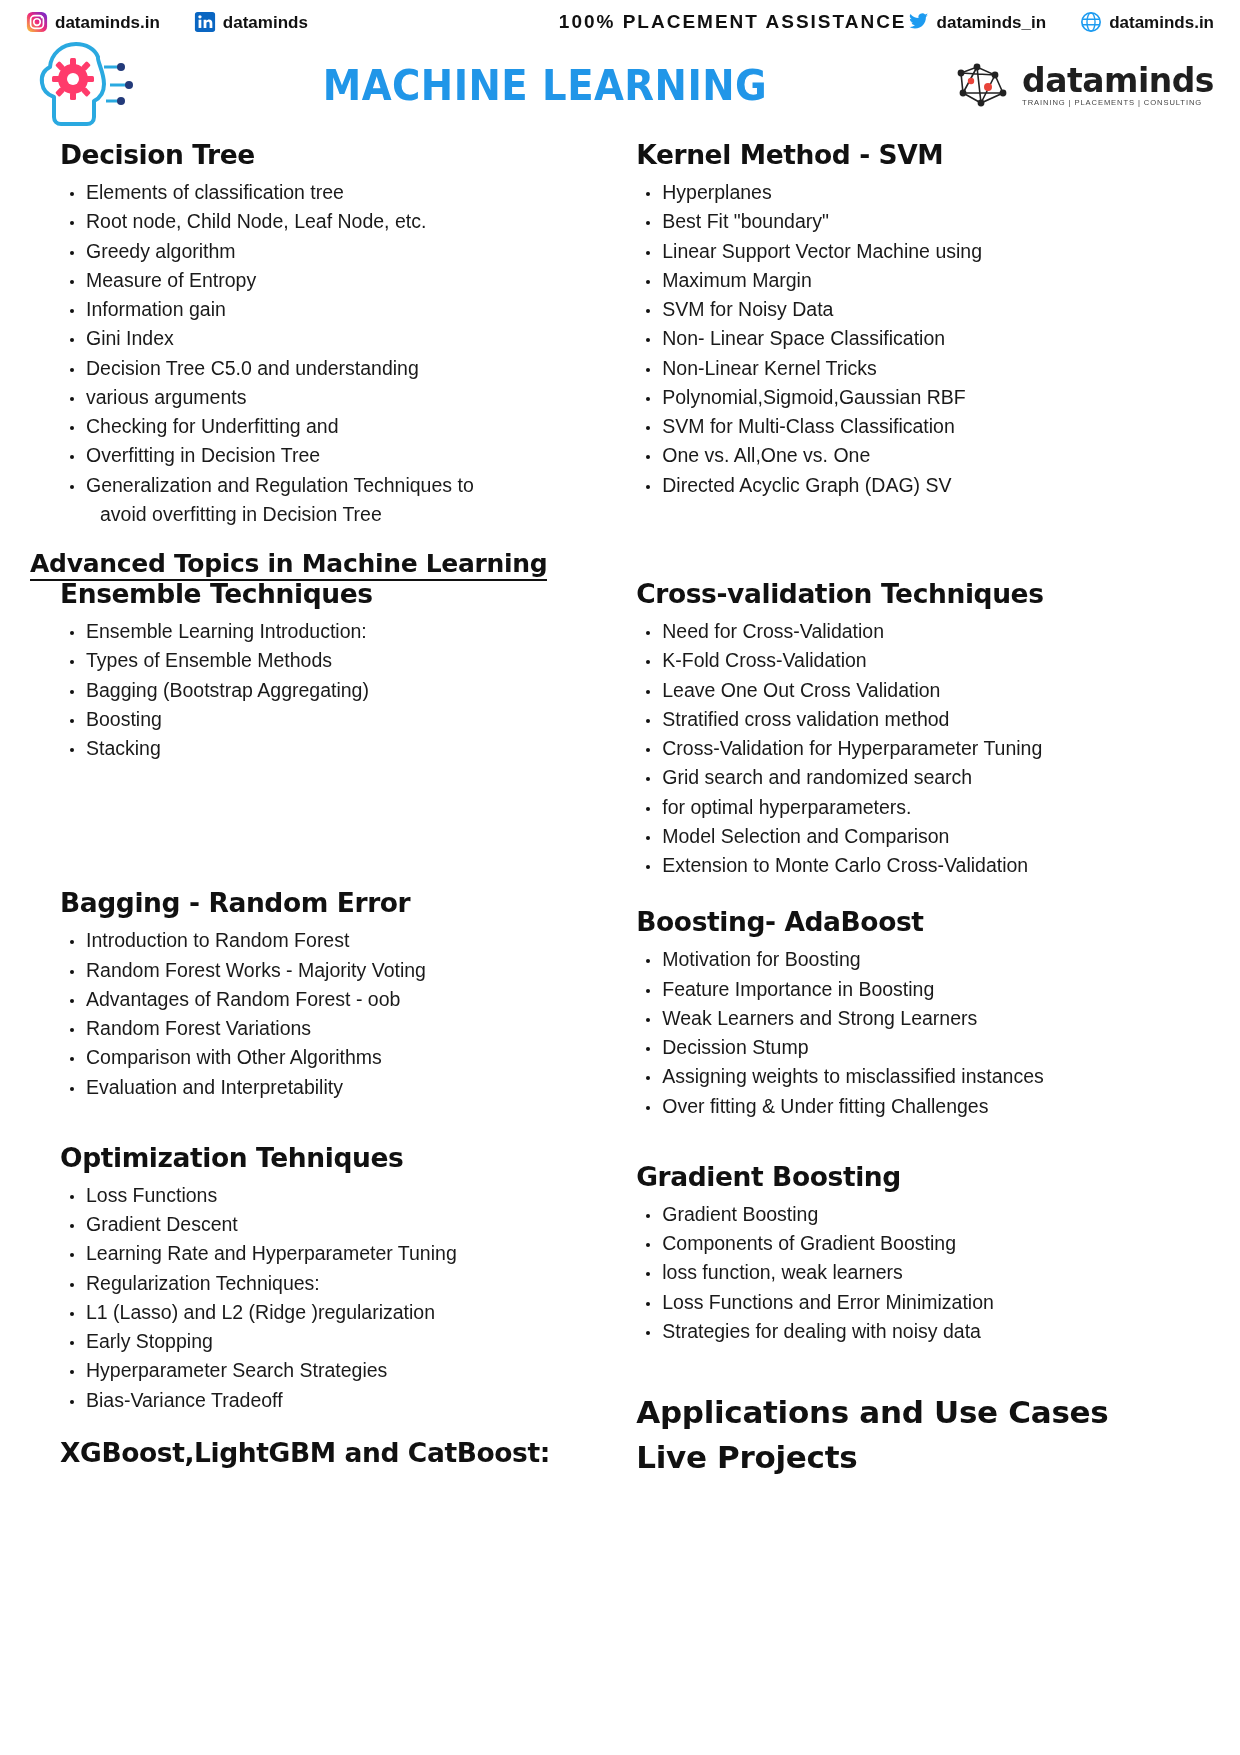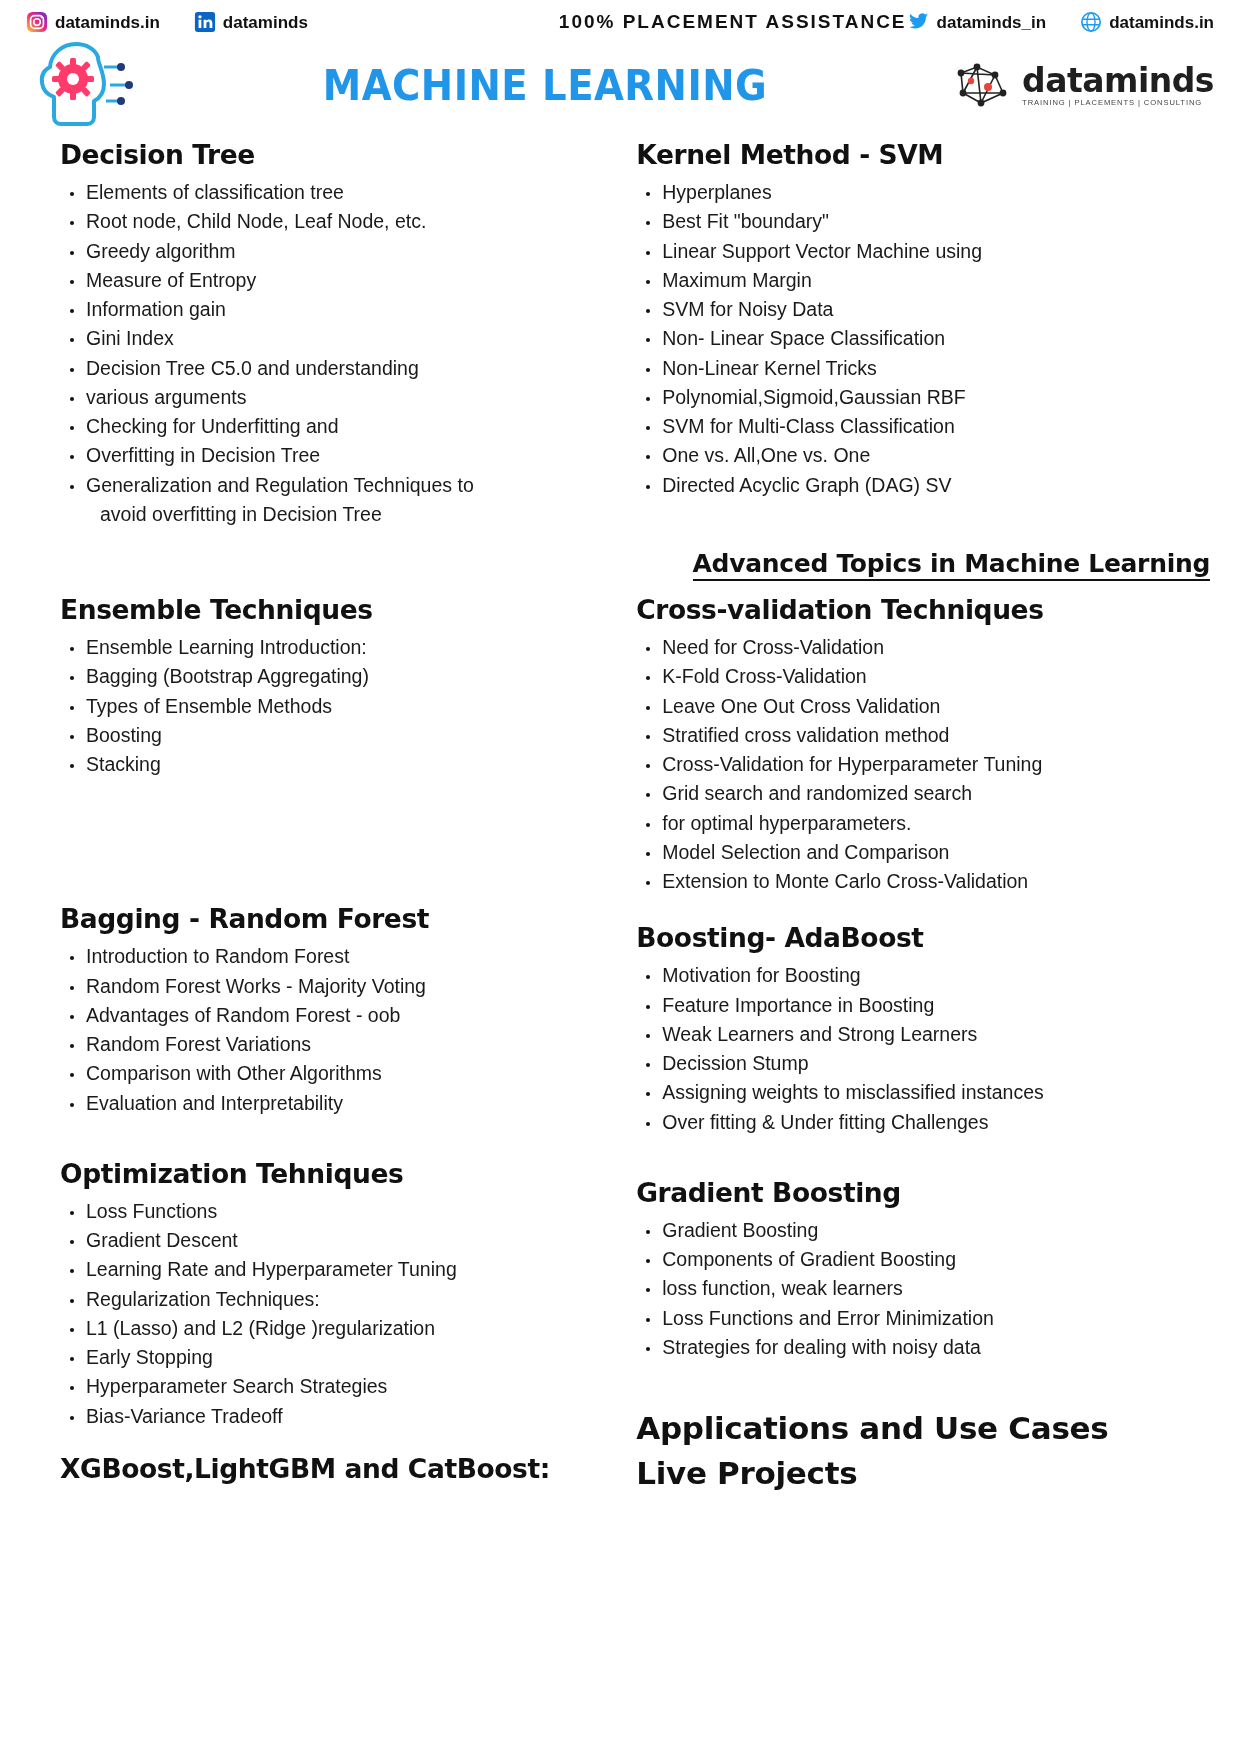--- a/index.html
+++ b/index.html
@@ -118,22 +118,22 @@
     position: absolute;
     left: 10px;
     top: 14px;
     width: 4px; height: 4px;
     border-radius: 50%;
     background: #111;
   }
   ul.bul li.nobullet::before { display: none; }
 
   .advanced-banner {
-    text-align: right;
-    margin: 14px 0 16px 0;
+    text-align: left;
+    margin: 14px 0 0 0;
   }
   .advanced-banner span {
     font-family: "DejaVu Sans", sans-serif;
     font-size: 25px;
     font-weight: bold;
     letter-spacing: -0.3px;
     border-bottom: 2.5px solid #111;
     padding-bottom: 1px;
   }
 
@@ -324,31 +324,31 @@
     <span>Advanced Topics in Machine Learning</span>
   </div>
 
   <div class="cols">
 
     <div class="col-left">
       <div class="blk">
         <h2 class="sec">Ensemble Techniques</h2>
         <ul class="bul">
           <li>Ensemble Learning Introduction:</li>
+          <li>Types of Ensemble Methods</li>
           <li>Bagging (Bootstrap Aggregating)</li>
-          <li>Types of Ensemble Methods</li>
           <li>Boosting</li>
           <li>Stacking</li>
         </ul>
       </div>
 
       <div class="spacer-110"></div>
 
       <div class="blk">
-        <h2 class="sec">Bagging - Random Forest</h2>
+        <h2 class="sec">Bagging - Random Error</h2>
         <ul class="bul">
           <li>Introduction to Random Forest</li>
           <li>Random Forest Works  - Majority Voting</li>
           <li>Advantages of Random Forest - oob</li>
           <li>Random Forest Variations</li>
           <li>Comparison with Other Algorithms</li>
           <li>Evaluation and Interpretability</li>
         </ul>
       </div>
 

